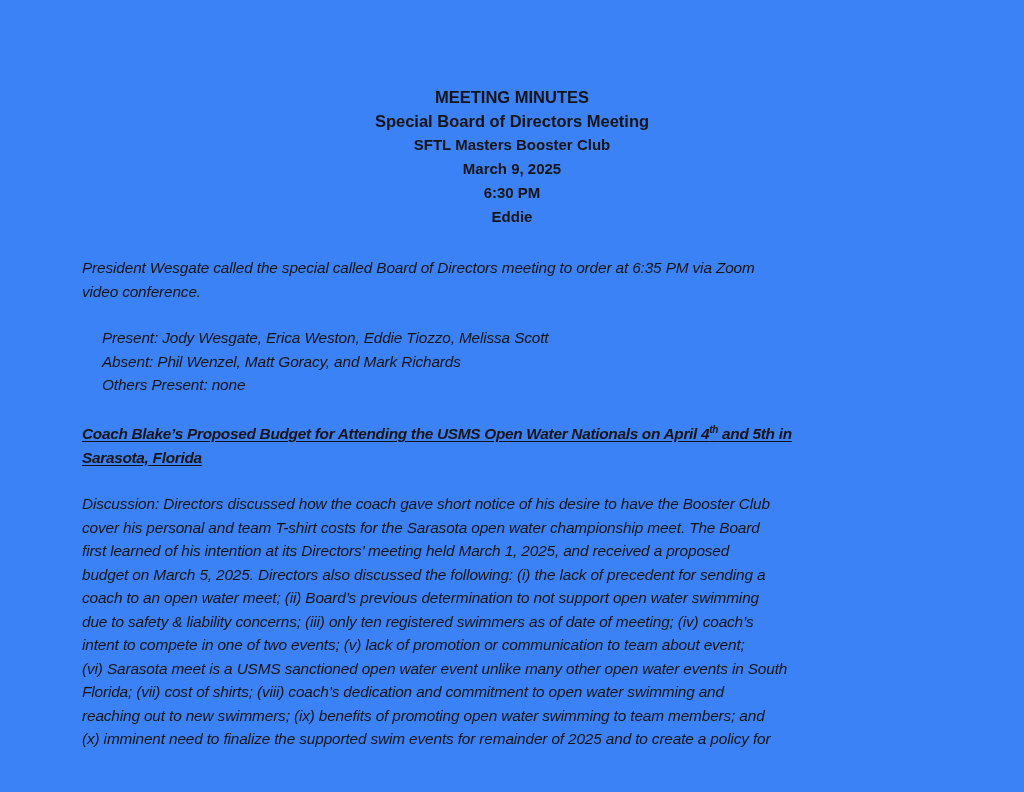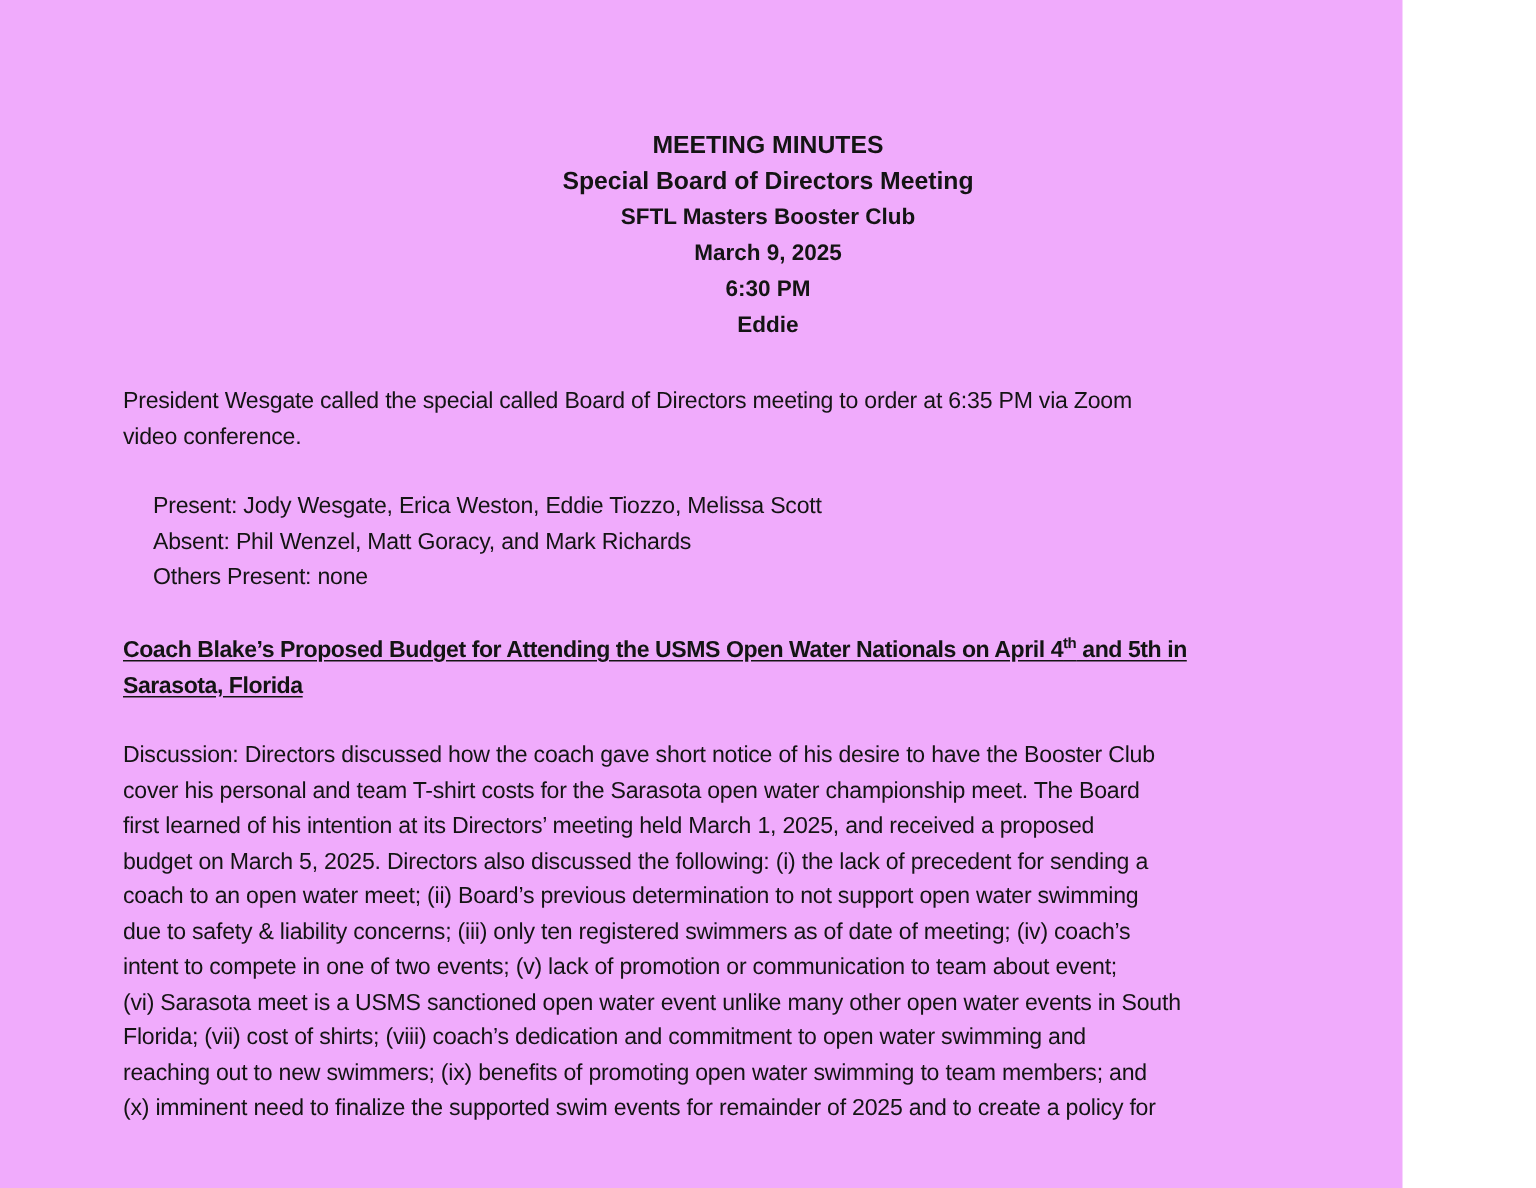--- a/index.html
+++ b/index.html
@@ -11,24 +11,23 @@
       width: 1024px;
       height: 792px;
       overflow: hidden;
       position: relative;
       font-family: "Liberation Sans", "DejaVu Sans", sans-serif;
       color: #141414;
     }
     .page {
       position: absolute;
       left: 0; top: 0;
-      width: 917px;
+      width: 1024px;
       height: 792px;
-      background: #f0abfc;
-      padding-left: 18px;
+      background: #3b82f6;
     }
     .header {
       position: absolute;
       left: 0;
       width: 1024px;
       top: 85px;
       text-align: center;
       font-weight: bold;
     }
     .header .line {
@@ -39,20 +38,21 @@
     .h-sub   { font-size: 16.5px; line-height: 24px; }
     .h-small { font-size: 15px;   line-height: 24px; }
 
     .body-block {
       position: absolute;
       left: 82px;
       width: 860px;
       font-size: 15.4px;
       line-height: 23.5px;
       letter-spacing: -0.15px;
+      font-style: italic;
     }
     .body-block .line {
       display: block;
       white-space: nowrap;
     }
     #intro      { top: 256px; }
     #attendance { top: 326px; margin-left: 20px; }
     #section-heading {
       top: 422px;
       font-weight: bold;

